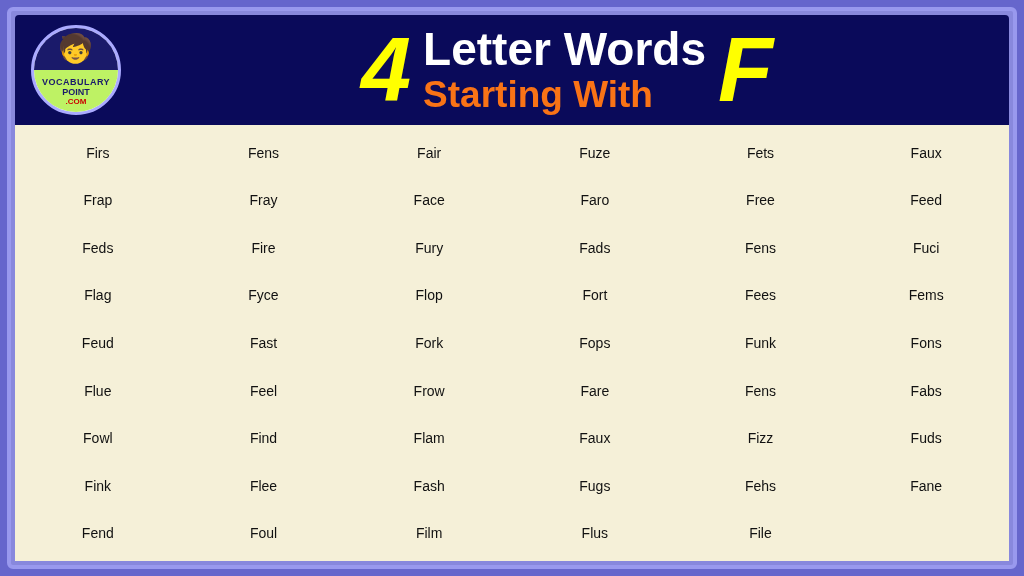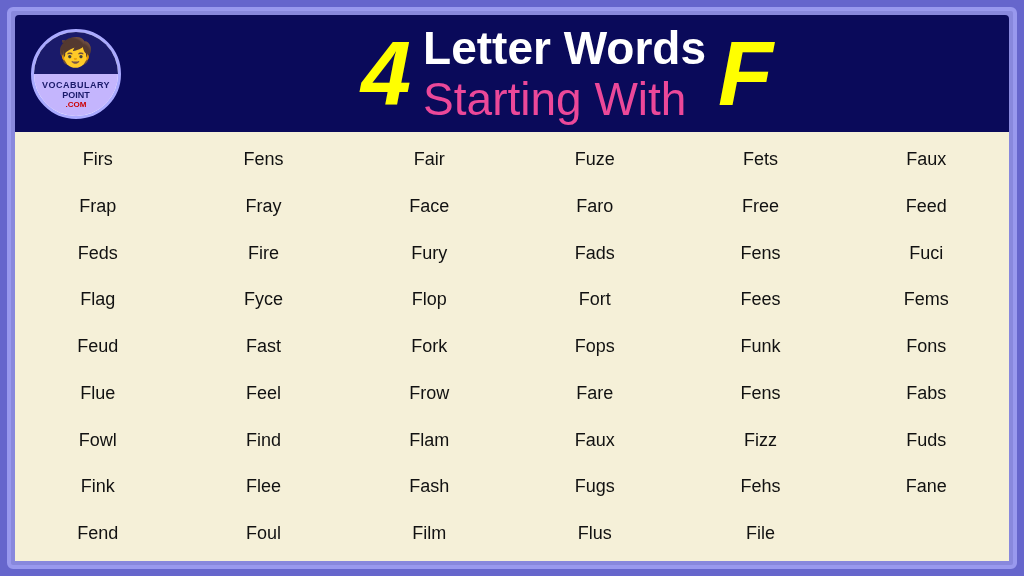--- a/index.html
+++ b/index.html
@@ -49,21 +49,21 @@
     }
     .logo-top-half {
       background: #1a1a6a;
       width: 100%;
       height: 45px;
       display: flex;
       align-items: center;
       justify-content: center;
     }
     .logo-bottom-half {
-      background: #c4b5fd;
+      background: #bef264;
       width: 100%;
       height: 45px;
       display: flex;
       flex-direction: column;
       align-items: center;
       justify-content: center;
     }
     .logo-text-vocab {
       font-size: 9px;
       font-weight: bold;
@@ -102,44 +102,44 @@
       display: flex;
       flex-direction: column;
       line-height: 1.1;
     }
     .title-line1 {
       font-size: 46px;
       font-weight: 900;
       color: white;
     }
     .title-line2 {
-      font-size: 46px;
-      font-weight: 400;
-      color: #ec4899;
+      font-size: 37px;
+      font-weight: 700;
+      color: #f97316;
     }
     .big-f {
       font-size: 90px;
       font-weight: 900;
       color: #ffff00;
       line-height: 1;
       font-style: italic;
     }
     .content {
       background: #f5f0d8;
       flex: 1;
       display: grid;
       grid-template-columns: repeat(6, 1fr);
       grid-template-rows: repeat(9, 1fr);
       padding: 4px 0;
     }
     .word-cell {
       display: flex;
       align-items: center;
       justify-content: center;
-      font-size: 18px;
+      font-size: 14px;
       font-weight: 500;
       color: #111;
       font-family: Arial, sans-serif;
     }
   </style>
 </head>
 <body>
 
 <div class="outer-border">
   <div class="header">

